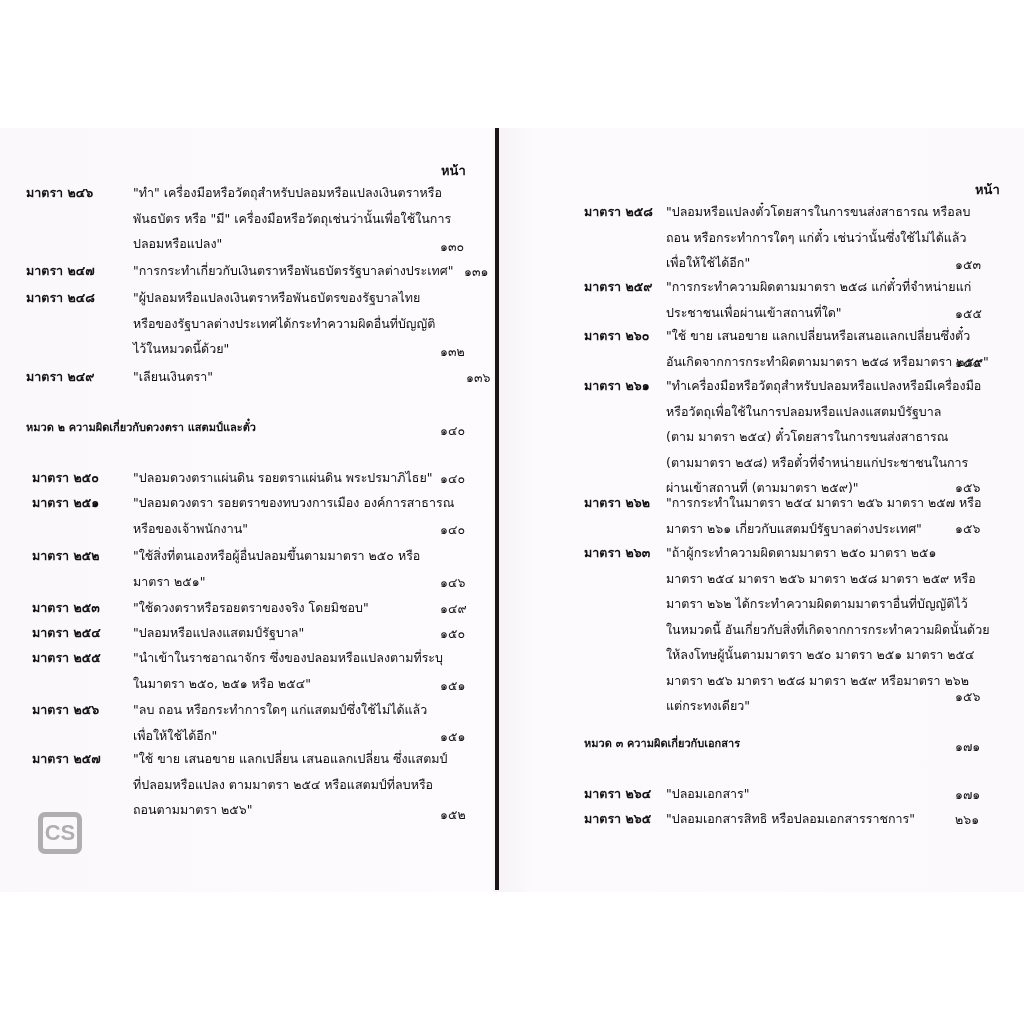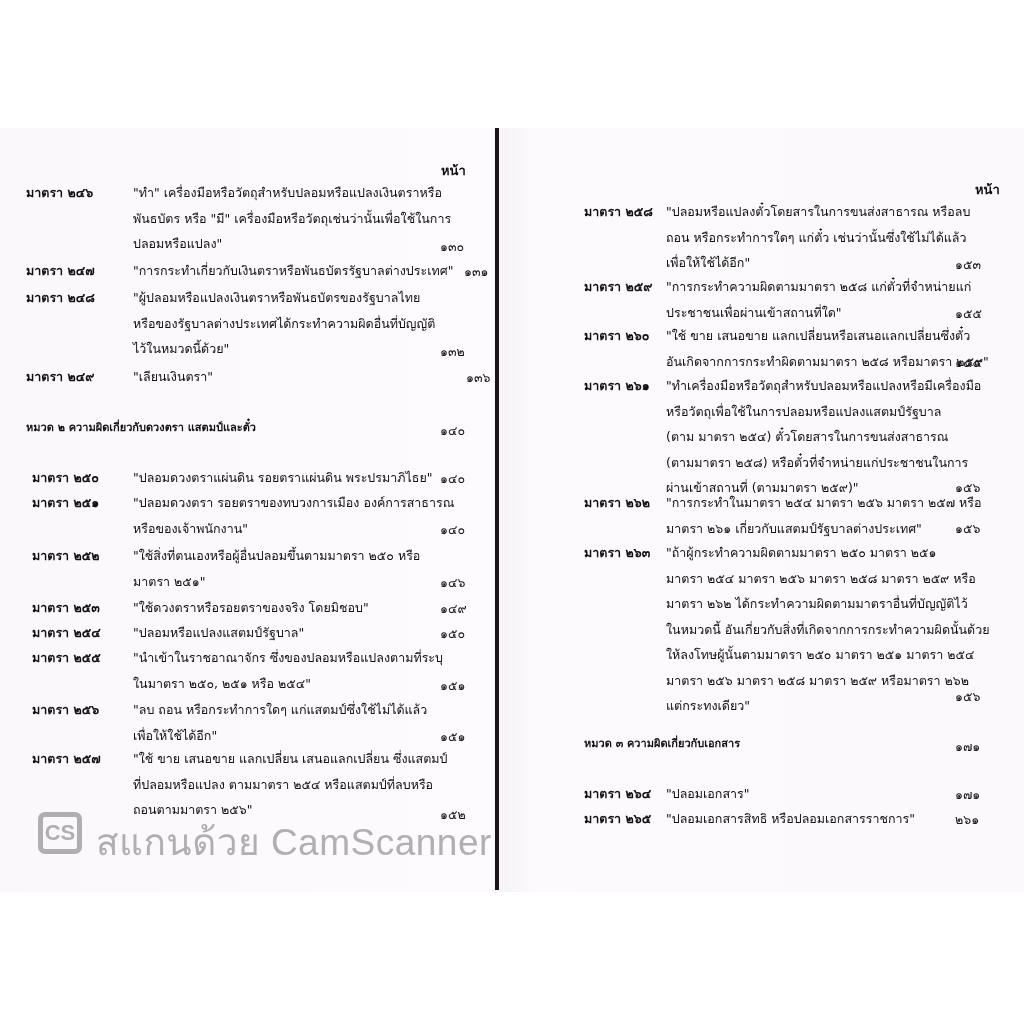--- a/index.html
+++ b/index.html
@@ -27,21 +27,21 @@
   .entry .sec {
     position:absolute; left:0; top:0; font-weight:bold; white-space:nowrap;
   }
   .entry .lines { position:absolute; top:0; }
   .entry .line { white-space:nowrap; height:25.5px; position:relative; }
   .pg {
     position:absolute; white-space:nowrap; font-size:12.5px;
   }
   .chapter { position:absolute; font-weight:bold; font-size:11px; white-space:nowrap; }
   .watermark {
-    position:absolute; left:38px; top:812px; display:flex; align-items:flex-start;
+    position:absolute; left:38px; top:812px; display:flex; align-items:center;
     color:#a8a8a8; opacity:0.9;
   }
   .wm-logo {
     width:44px; height:42px; border:5px solid #a8a8a8; border-radius:7px;
     box-sizing:border-box; display:flex; align-items:center; justify-content:center;
     font-family:"Liberation Sans", sans-serif; font-weight:bold; font-size:22px; color:#a8a8a8;
     margin-right:14px;
   }
   .wm-text { font-family:"Liberation Sans", sans-serif; font-size:37px; letter-spacing:0.5px; }
 </style>
@@ -245,14 +245,13 @@
     <span class="sec">มาตรา ๒๖๕</span>
     <div class="lines" style="left:82px;">
       <div class="line">"ปลอมเอกสารสิทธิ หรือปลอมเอกสารราชการ"</div>
     </div>
   </div>
   <div class="pg" style="left:452px;top:810px;">๒๖๑</div>
 </div>
 
 <div class="watermark">
   <div class="wm-logo">CS</div>
-  <div class="wm-text">สแกนด้วย CamScanner</div>
 </div>
 
 </body></html>

